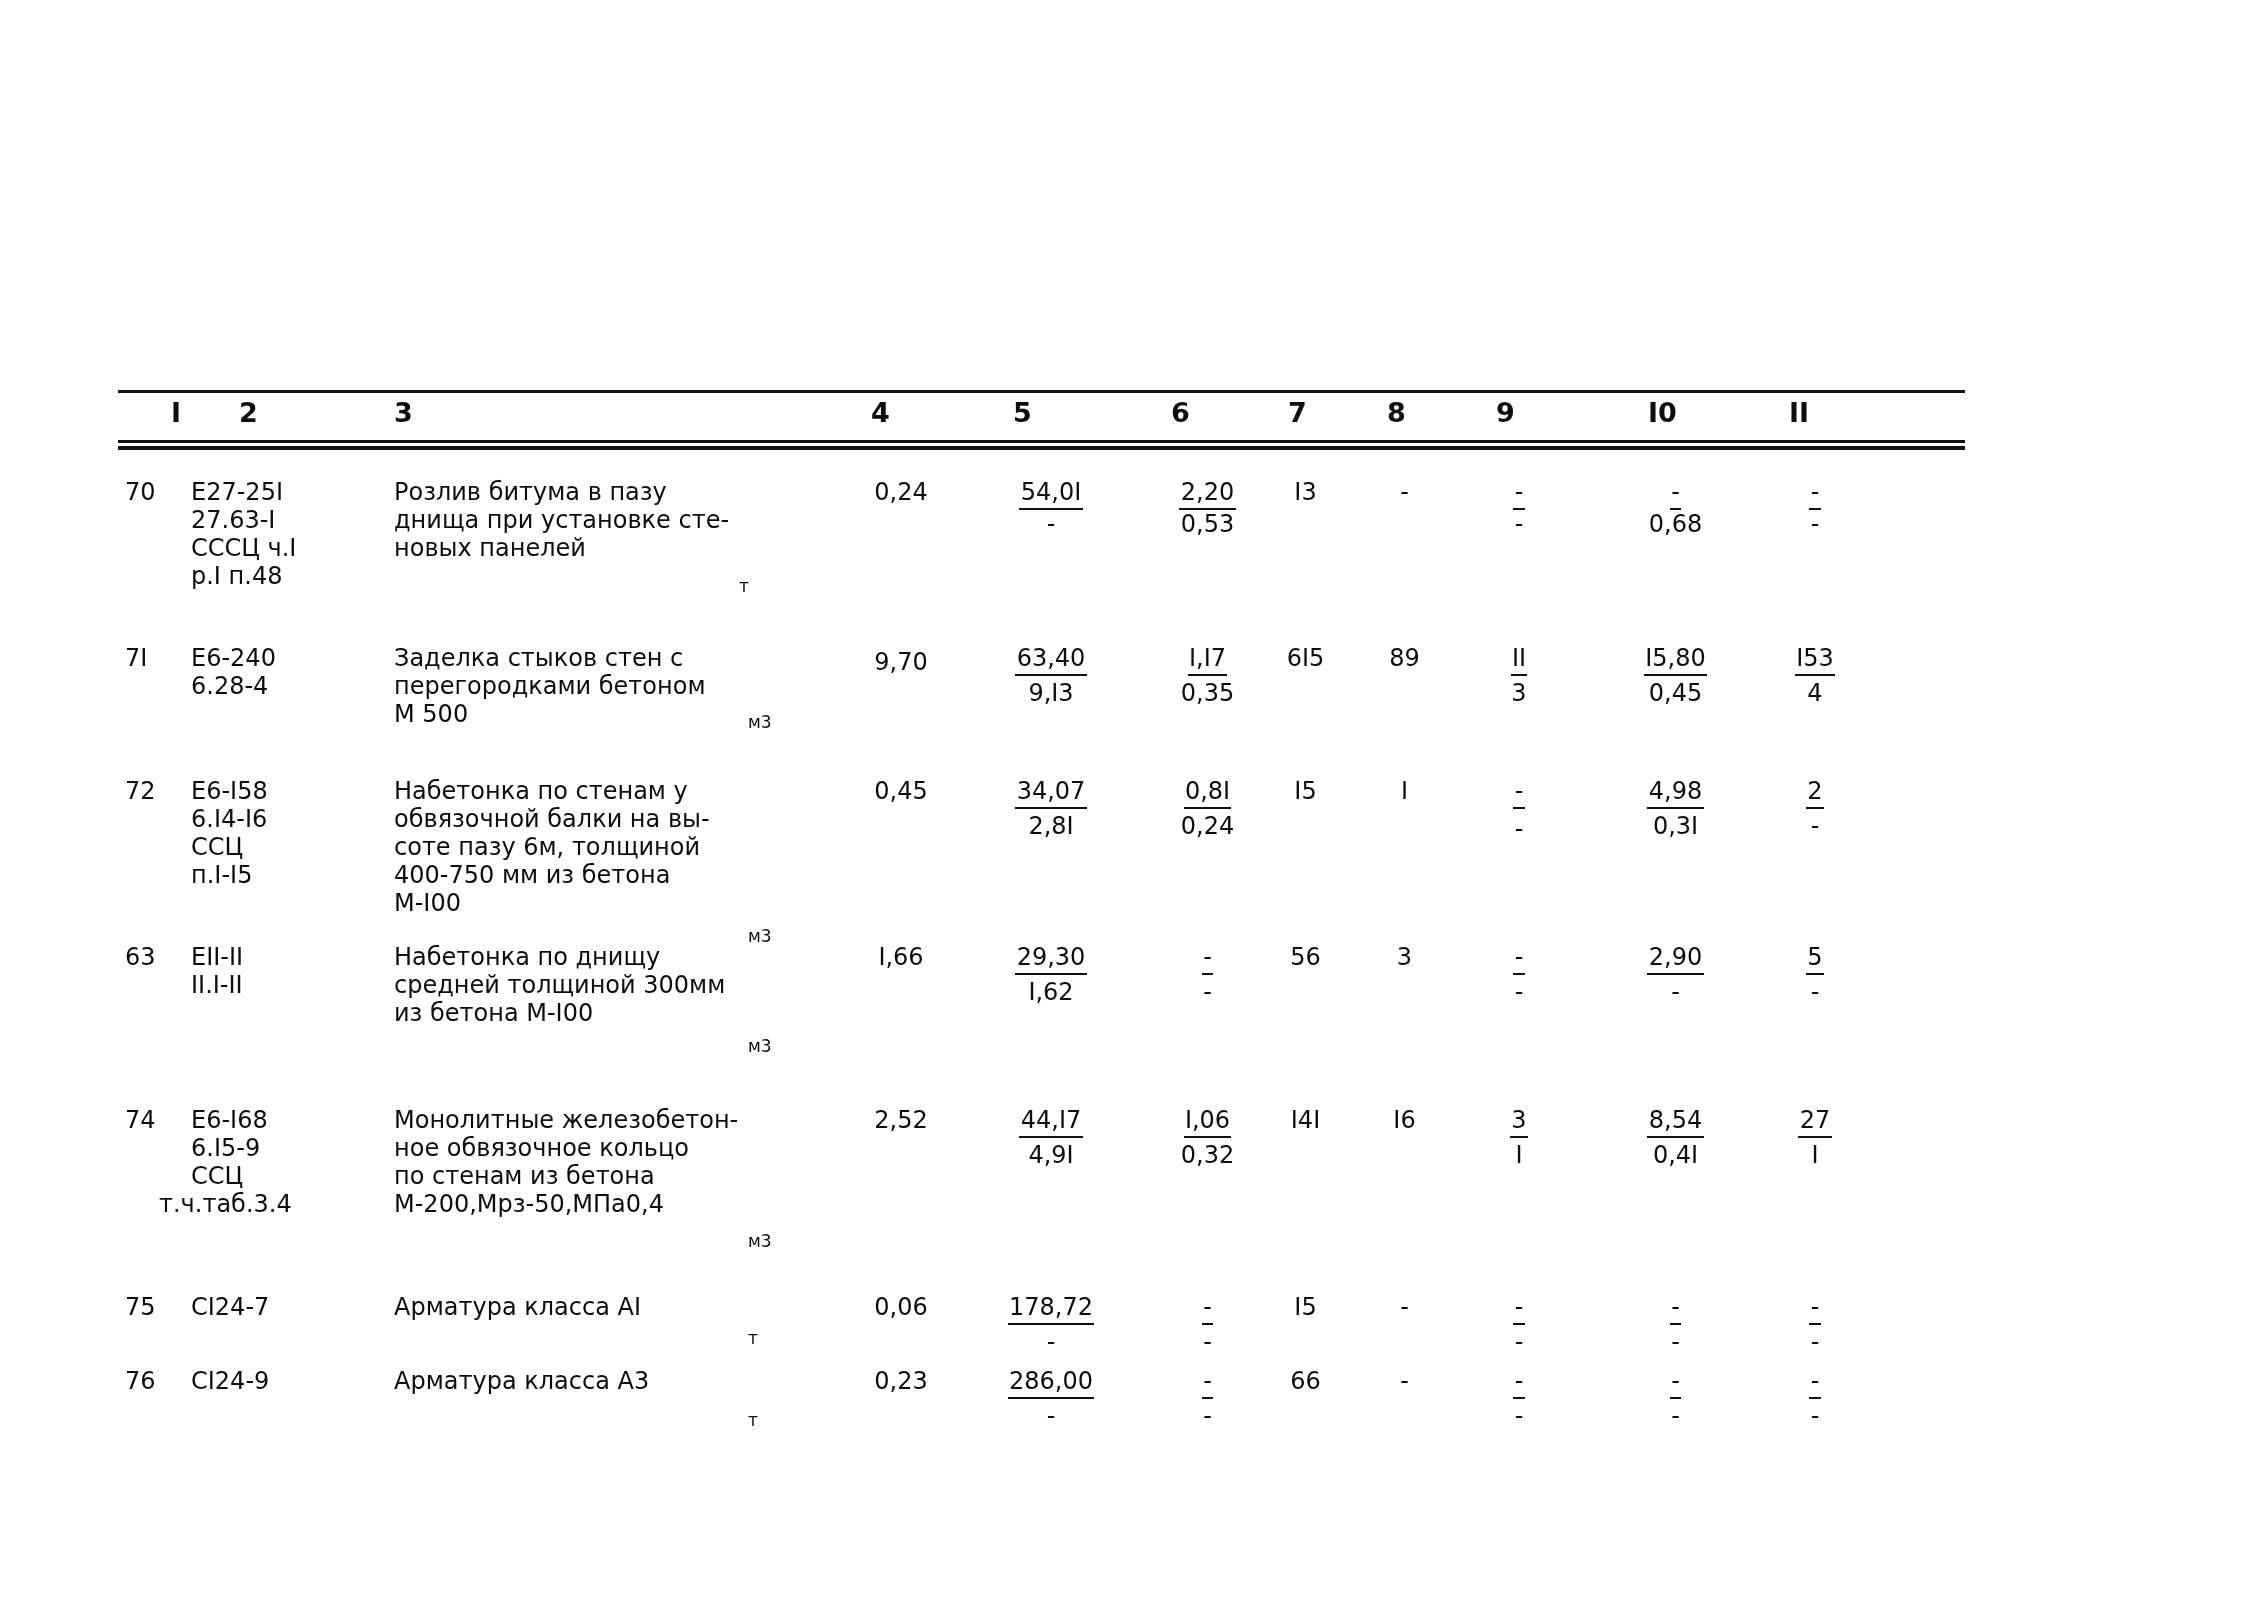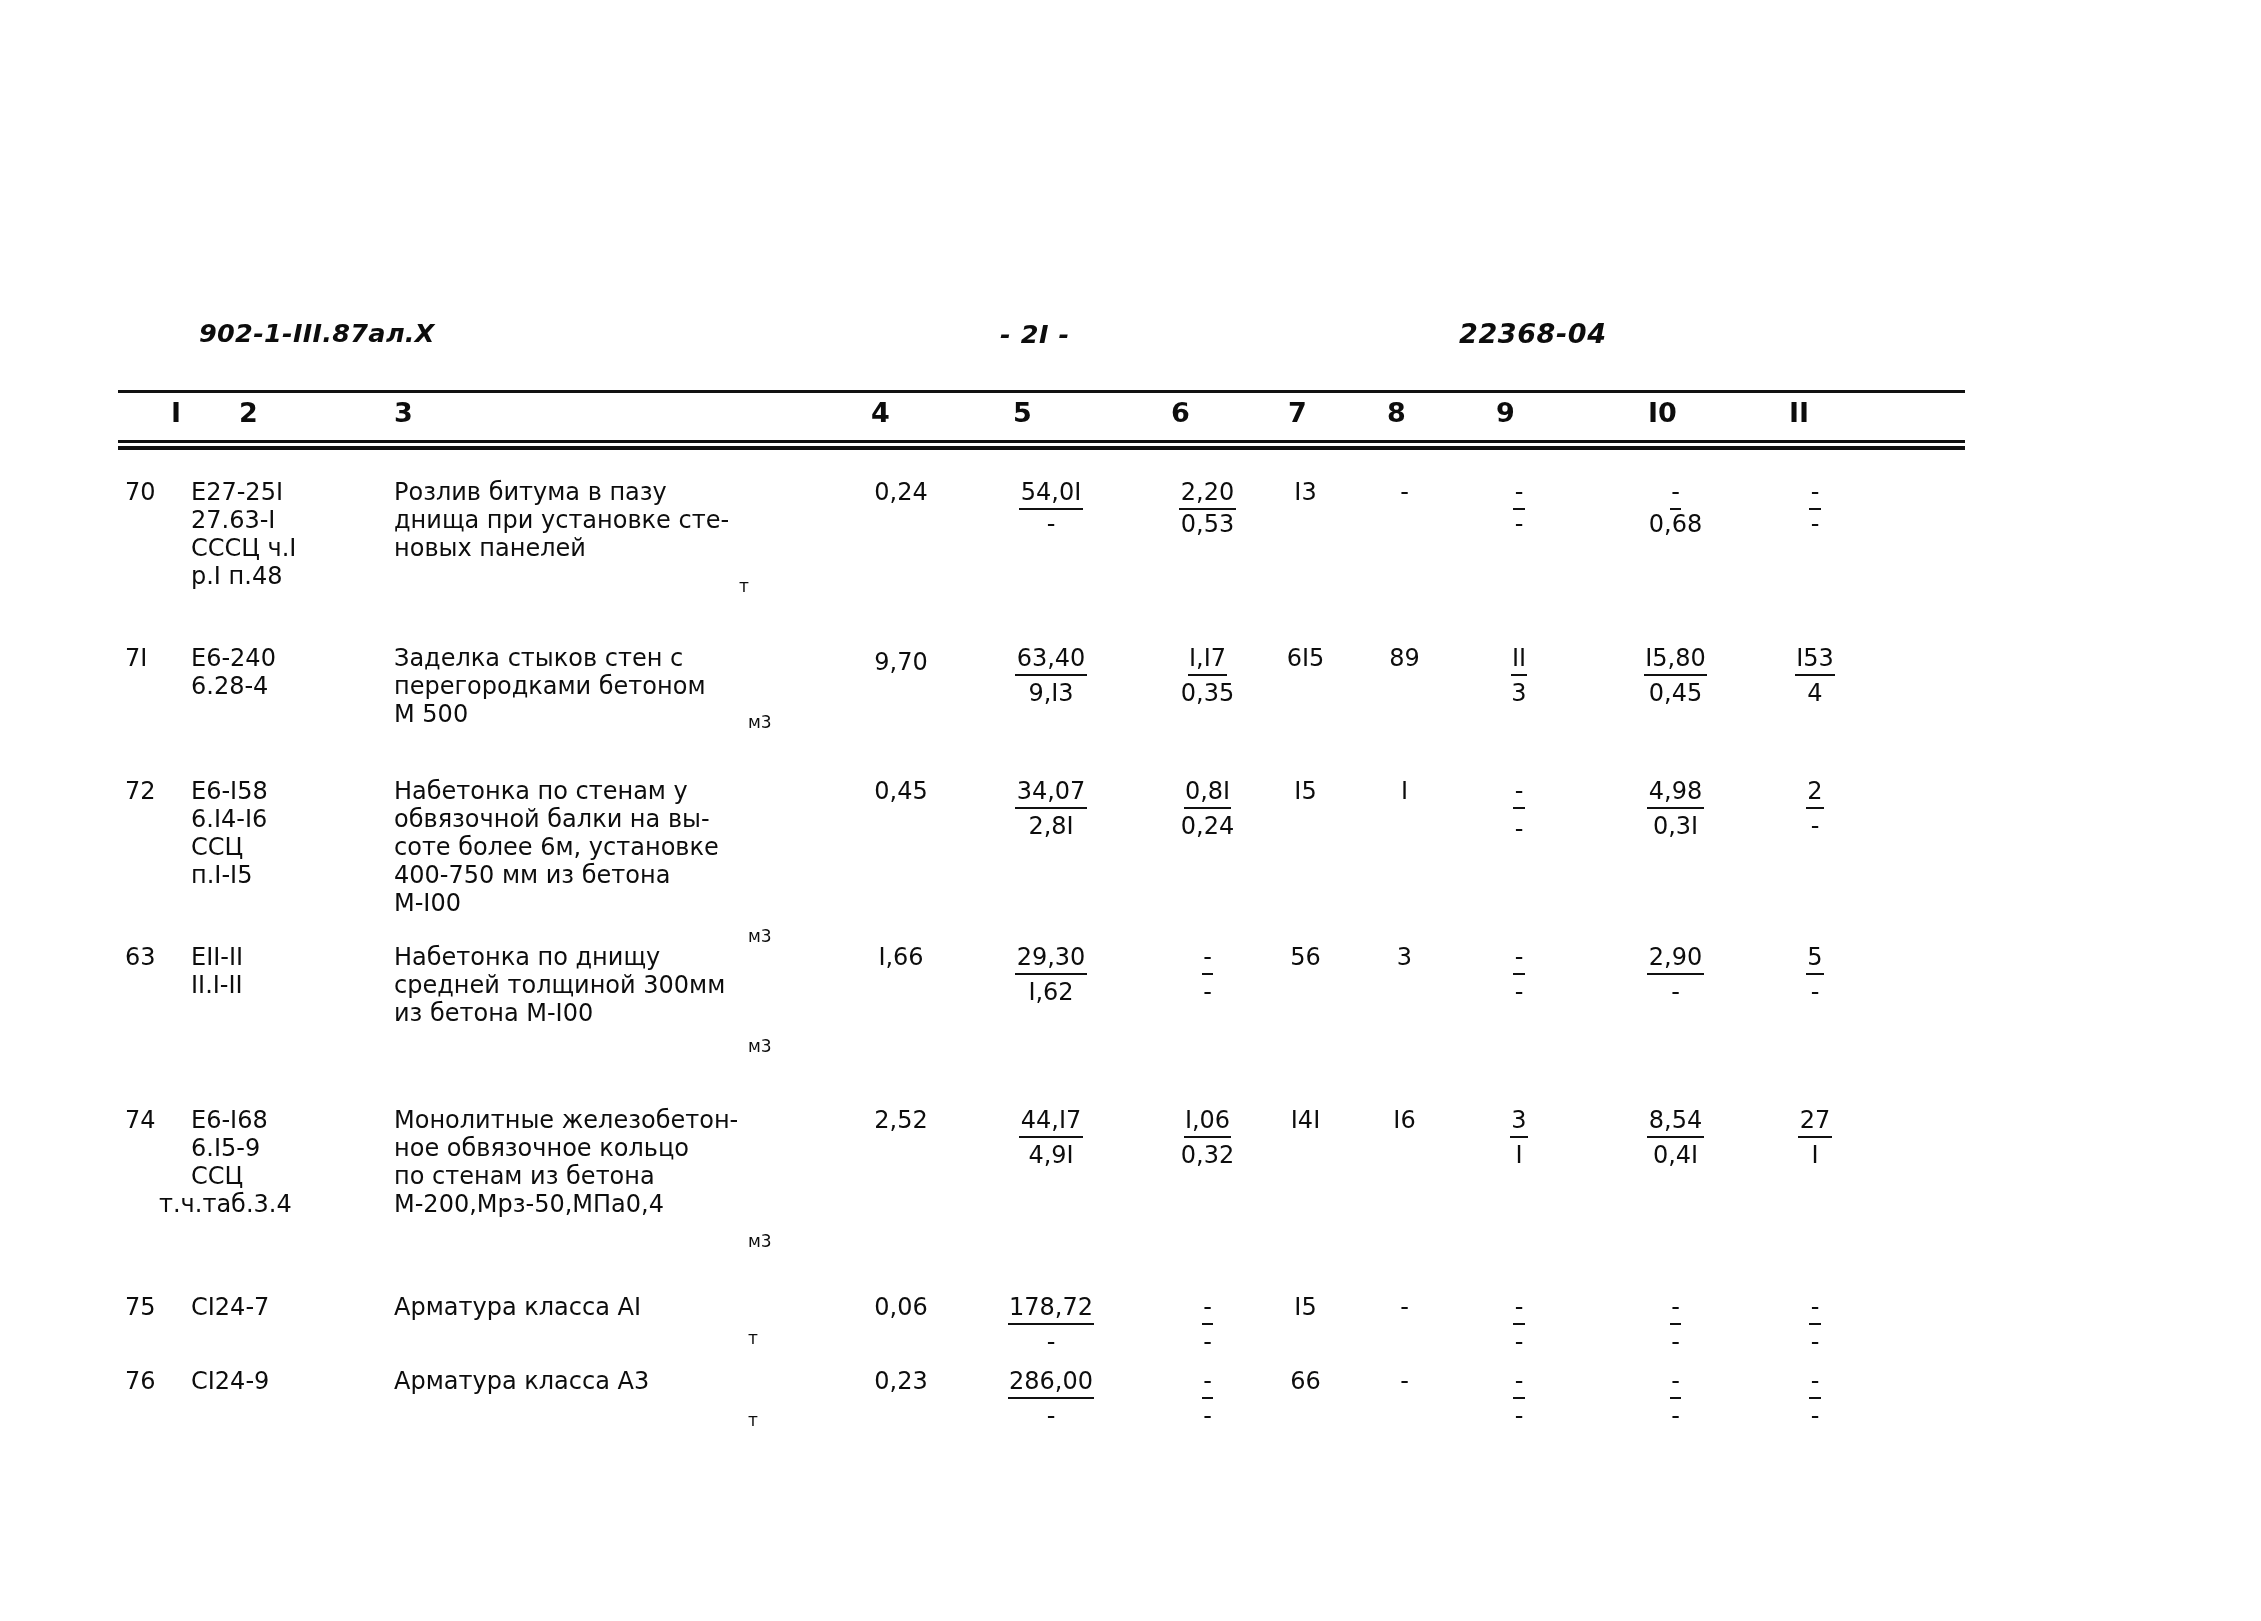--- a/index.html
+++ b/index.html
@@ -137,25 +137,20 @@
     bottom: -1.3px;
     height: 1.9px;
     background: #111;
   }
 </style>
 </head>
 <body>
 
 <div class="page">
 
-  <div class="header">
-    <div class="hdr-left">902-1-III.87ал.X</div>
-    <div class="hdr-center">- 2I -</div>
-    <div class="hdr-right">22368-04</div>
-  </div>
 
   <div class="rule rule-top"></div>
   <div class="rule rule-mid-a"></div>
   <div class="rule rule-mid-b"></div>
 
   <div class="colnums">
     <span style="left:171px">I</span>
     <span style="left:239px">2</span>
     <span style="left:394px">3</span>
     <span style="left:871px">4</span>
@@ -219,21 +214,21 @@
     </div>
 
     <div class="row" style="top:318px; height:153px;">
       <div class="cell c-num" style="top:0">72</div>
       <div class="cell c-code" style="top:0">Е6-I58</div>
       <div class="cell c-code" style="top:28px">6.I4-I6</div>
       <div class="cell c-code" style="top:56px">ССЦ</div>
       <div class="cell c-code" style="top:84px">п.I-I5</div>
       <div class="cell c-desc" style="top:0">Набетонка по стенам у</div>
       <div class="cell c-desc" style="top:28px">обвязочной балки на вы-</div>
-      <div class="cell c-desc" style="top:56px">соте более 6м, установке</div>
+      <div class="cell c-desc" style="top:56px">соте пазу 6м, толщиной</div>
       <div class="cell c-desc" style="top:84px">400-750 мм из бетона</div>
       <div class="cell c-desc" style="top:112px">М-I00</div>
       <div class="cell c-unit" style="top:145px; left:748px">м3</div>
       <div class="cell c4" style="top:0">0,45</div>
       <div class="cell c5" style="top:0"><span class="frac-top">34,07</span></div>
       <div class="cell c5" style="top:35px">2,8I</div>
       <div class="cell c6" style="top:0"><span class="frac-top">0,8I</span></div>
       <div class="cell c6" style="top:35px">0,24</div>
       <div class="cell c7" style="top:0">I5</div>
       <div class="cell c8" style="top:0">I</div>

